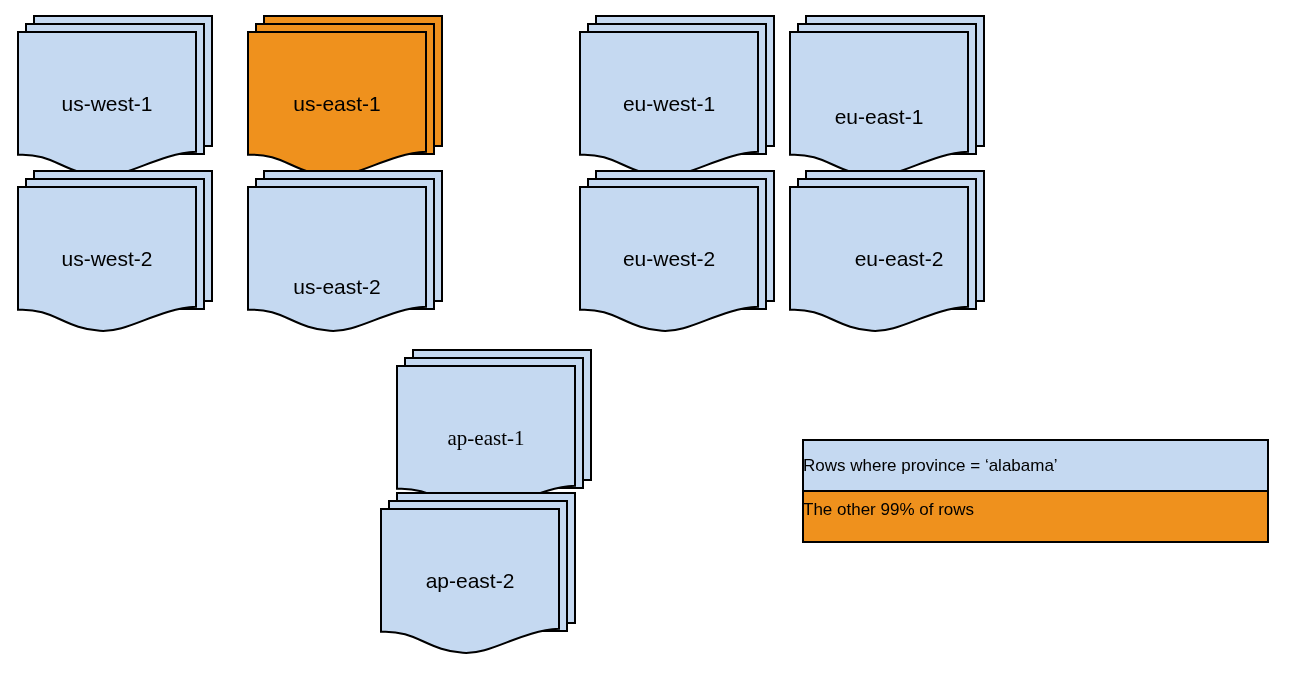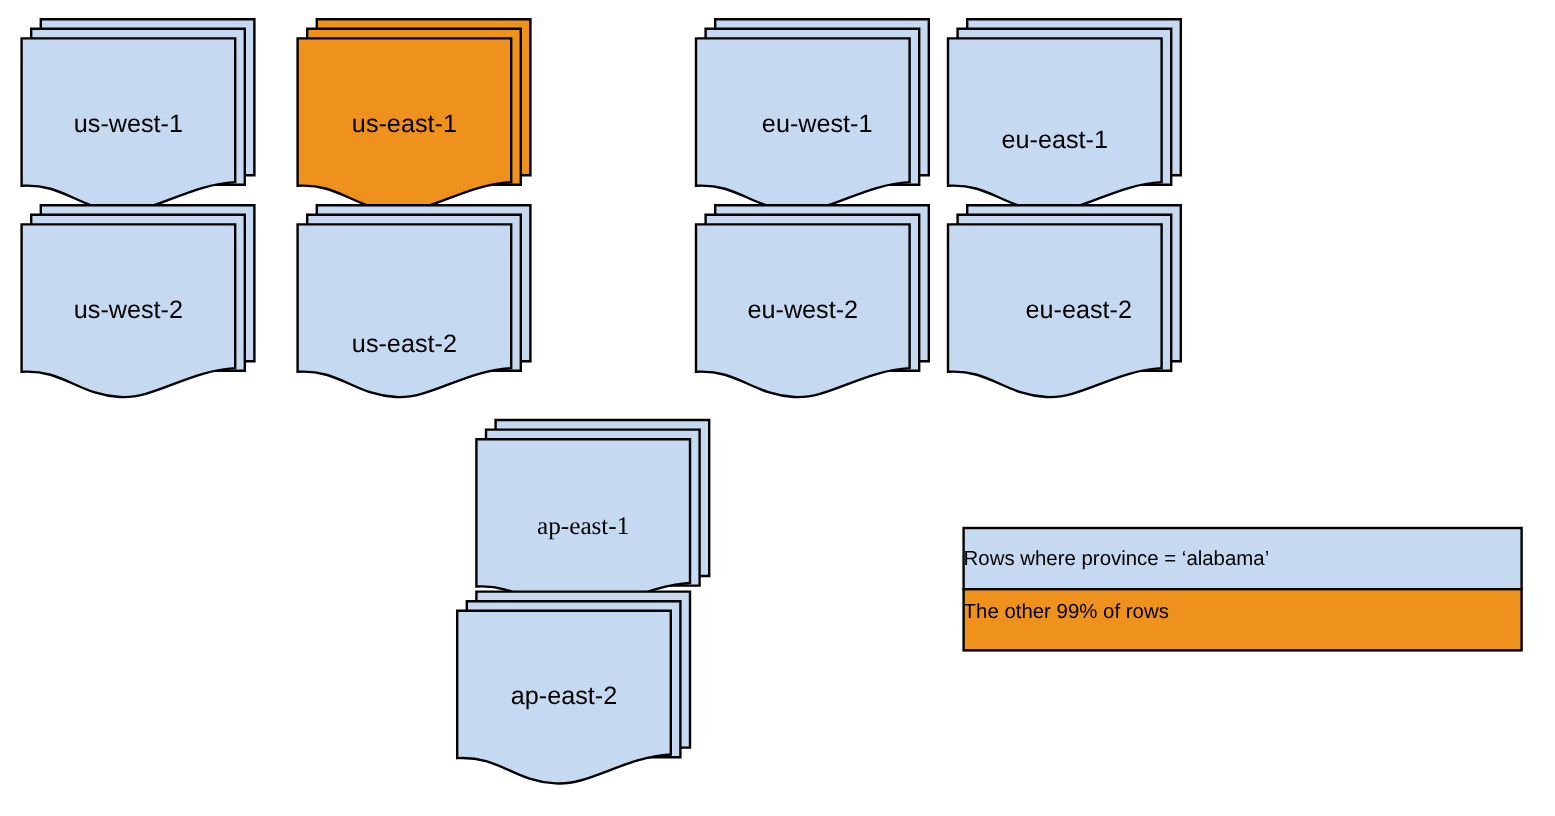--- a/index.html
+++ b/index.html
@@ -96,21 +96,21 @@
       <path d="M 381 509 L 559 509 L 559 628.8 C 519.84 630.8 491.36 654.8 462.88 652.8 C 427.28 650.8 416.6 629.8 381 631.8 Z" fill="#c5d9f1" stroke="#000000" stroke-width="2" stroke-linejoin="miter"></path>
     </g>
     <g>
       <rect x="803" y="440" width="465" height="51" fill="#c5d9f1" stroke="#000000" stroke-width="2"></rect>
       <rect x="803" y="491" width="465" height="51" fill="#ef911d" stroke="#000000" stroke-width="2"></rect>
     </g>
   </svg>
 
 <div class="doc-label" style="left: 18px; top: 91.8px; width: 178px;">us-west-1</div>
 <div class="doc-label" style="left: 248px; top: 91.8px; width: 178px;">us-east-1</div>
-<div class="doc-label" style="left: 580px; top: 91.8px; width: 178px; margin-left: 12px;">eu-west-1</div>
+<div class="doc-label" style="left: 580px; top: 91.8px; width: 178px;">eu-west-1</div>
 <div class="doc-label" style="left: 790px; top: 105px; width: 178px;">eu-east-1</div>
 <div class="doc-label" style="left: 18px; top: 246.8px; width: 178px;">us-west-2</div>
 <div class="doc-label" style="left: 248px; top: 243px; width: 178px; margin-top: 32px;">us-east-2</div>
 <div class="doc-label" style="left: 580px; top: 246.8px; width: 178px;">eu-west-2</div>
 <div class="doc-label" style="left: 790px; top: 246.8px; width: 178px; margin-left: 20px;">eu-east-2</div>
 <div class="doc-label" style="left: 397px; top: 425.8px; width: 178px; font-family: Liberation Serif, serif;">ap-east-1</div>
 <div class="doc-label" style="left: 381px; top: 568.8px; width: 178px;">ap-east-2</div>
 <div class="legend-label" style="left: 803px; top: 455.5px; width: 465px;">Rows where province = ‘alabama’</div>
 <div class="legend-label" style="left: 803px; top: 500px; width: 465px;">The other 99% of rows</div>
 

